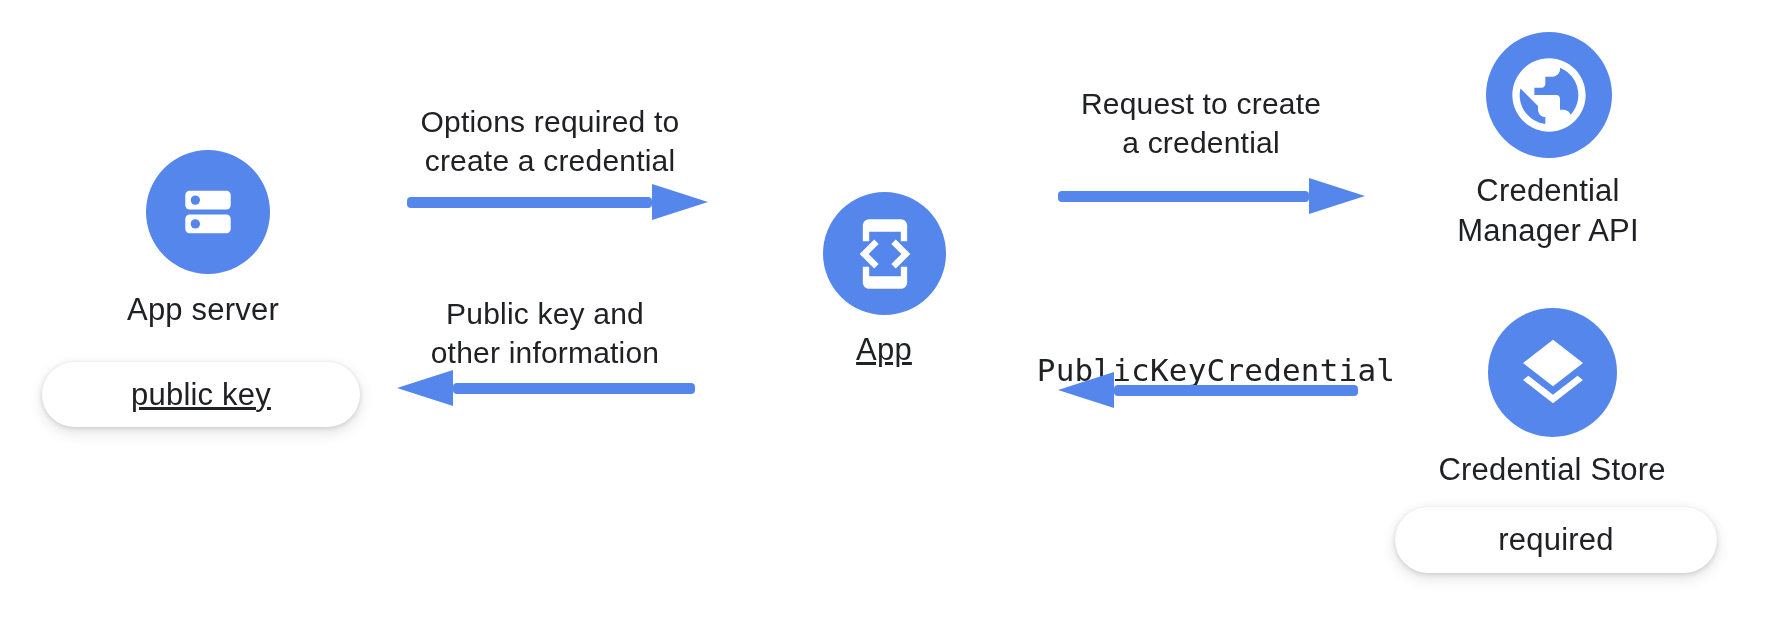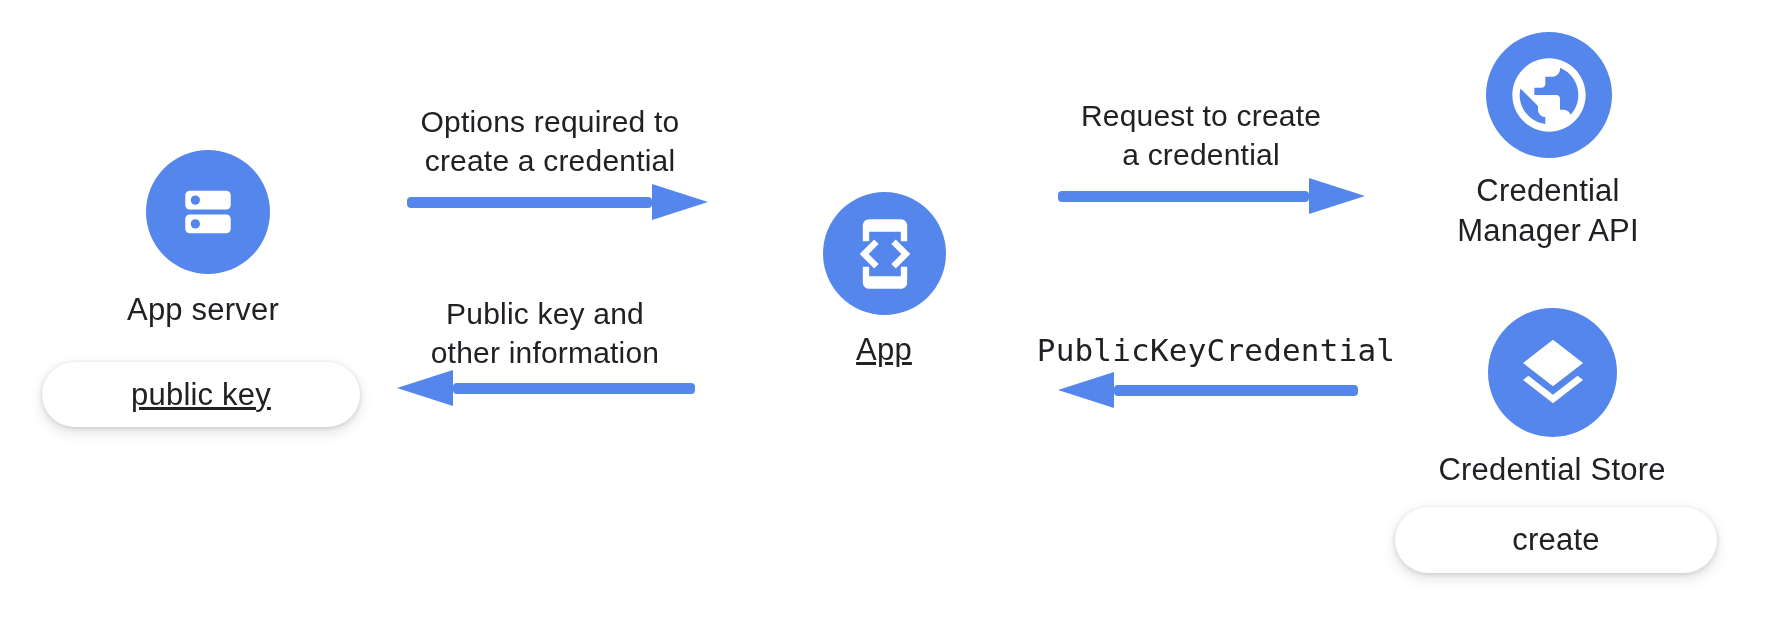--- a/index.html
+++ b/index.html
@@ -65,20 +65,21 @@
     position: absolute;
     text-align: center;
     font-size: 30px;
     line-height: 39px;
     letter-spacing: 0.2px;
   }
   .arrow-label.mono {
     font-family: "DejaVu Sans Mono", monospace;
     font-size: 31px;
     white-space: nowrap;
+    margin-top: 20px;
   }
 </style>
 </head>
 <body>
 
 <div class="canvas">
 
   <div class="circle" style="left:146px; top:150px; width:124px; height:124px;">
     <span>
       <svg viewBox="0 0 24 24" width="62" height="62">
@@ -105,21 +106,21 @@
 
   <div class="circle" style="left:823px; top:192px; width:123px; height:123px;">
     <span>
       <svg viewBox="0 0 24 24" width="76" height="76">
         <path d="M7 5h10v3h2V3c0-1.1-.9-2-2-2H7c-1.1 0-2 .9-2 2v5h2V5zm8.41 11.59L20 12l-4.59-4.59L14 8.83 17.17 12 14 15.17l1.41 1.42zM10 15.17 6.83 12 10 8.83 8.59 7.41 4 12l4.59 4.59 1.41-1.42zM17 19H7v-3H5v5c0 1.1.9 2 2 2h10c1.1 0 2-.9 2-2v-5h-2v3z"></path>
       </svg>
     </span>
   </div>
   <div class="node-label" style="left:784px; top:330px; width:200px;text-decoration:underline;">App</div>
 
-  <div class="arrow-label" style="left:1043px; top:96px; width:316px;">
+  <div class="arrow-label" style="left:1043px; top:84px; width:316px;">
     <div>Request to create</div>
     <div>a credential</div>
   </div>
   <div class="arrow right" style="left:1058px; top:178px; width:307px;">
     <div class="shaft"></div>
     <div class="head"></div>
   </div>
 
   <div class="circle" style="left:1486px; top:32px; width:126px; height:126px;">
     <span>
@@ -150,16 +151,16 @@
 
   <div class="circle" style="left:1488px; top:308px; width:129px; height:129px;">
     <span>
       <svg viewBox="0 0 24 24" width="80" height="80">
         <path d="M11.99 18.54l-7.37-5.73L3 14.07l9 7 9-7-1.63-1.27-7.38 5.73zM12 16l7.36-5.73L21 9l-9-7-9 7 1.63 1.27L12 16z"></path>
       </svg>
     </span>
   </div>
   <div class="node-label" style="left:1392px; top:450px; width:320px;">Credential Store</div>
   <div class="pill" style="left:1395px; top:507px; width:322px; height:66px;">
-    <span>create</span>
+    <span>required</span>
   </div>
 
 </div>
 
 </body></html>

